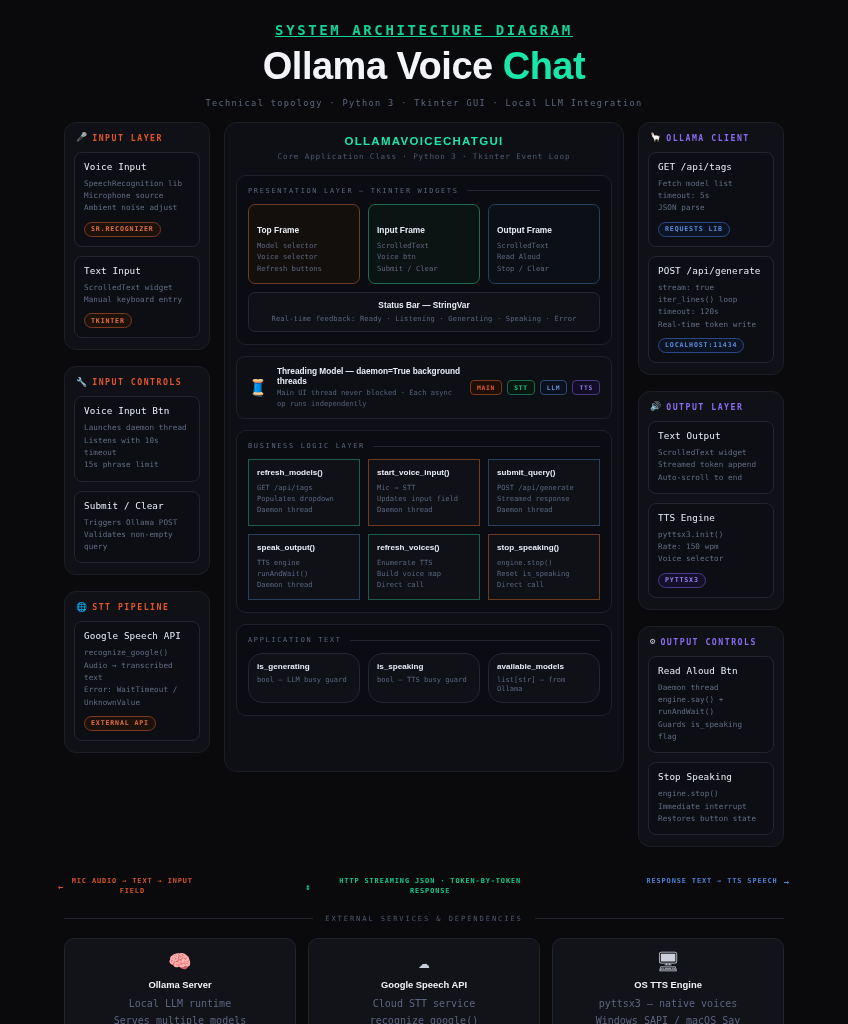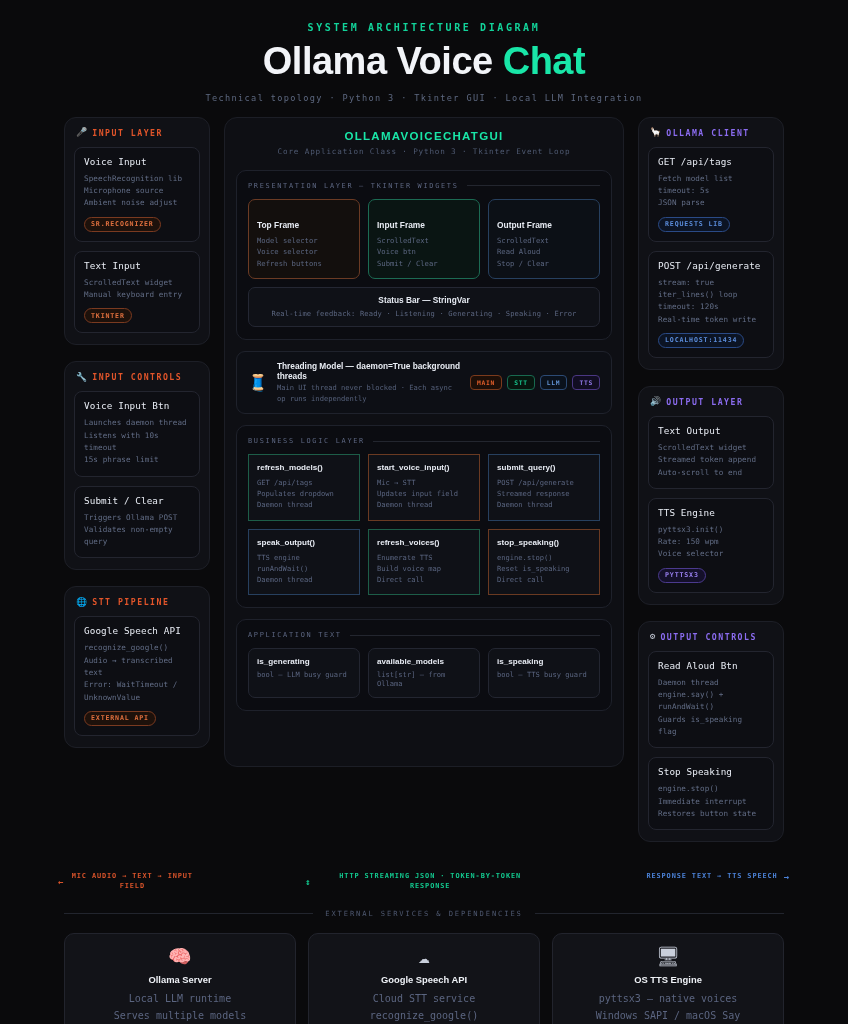--- a/index.html
+++ b/index.html
@@ -17,25 +17,26 @@
     position: relative;
     overflow-x: hidden;
   }
 
   
   .page-header {
     text-align: center;
     padding: 22px 0 14px;
   }
   .eyebrow {
-    font-size: 10px;
+    font-size: 14px;
     letter-spacing: 2.6px;
     color: #12d39a;
     font-weight: 700;
     font-family: "DejaVu Sans Mono", monospace;
+    text-decoration: underline;
   }
   .main-title {
     font-family: "Liberation Sans", sans-serif;
     font-size: 38px;
     font-weight: 700;
     letter-spacing: -0.5px;
     color: #f2f4f8;
     margin-top: 9px;
     line-height: 1.05;
   }
@@ -281,21 +282,21 @@
   }
 
   
   .state-grid {
     display: grid;
     grid-template-columns: repeat(3, 1fr);
     gap: 8px;
   }
   .scard {
     border: 1px solid #232631;
-    border-radius: 7px;
+    border-radius: 14px;
     background: #0f1117;
     padding: 8px 8px 9px;
   }
   .scard-title {
     font-family: "Liberation Sans", sans-serif;
     font-size: 8.1px;
     font-weight: 700;
     color: #e7ebf3;
     margin-bottom: 4px;
   }
@@ -514,26 +515,26 @@
         <div class="layer-label">
           <span>APPLICATION TEXT</span>
           <span class="rule"></span>
         </div>
         <div class="state-grid" id="state-grid">
             <div class="scard">
               <div class="scard-title">is_generating</div>
               <div class="scard-line">bool — LLM busy guard</div>
             </div>
             <div class="scard">
+              <div class="scard-title">is_speaking</div>
+              <div class="scard-line">bool — TTS busy guard</div>
+            </div>
+            <div class="scard">
               <div class="scard-title">available_models</div>
               <div class="scard-line">list[str] — from Ollama</div>
-            </div>
-            <div class="scard">
-              <div class="scard-title">is_speaking</div>
-              <div class="scard-line">bool — TTS busy guard</div>
             </div>
           </div>
       </div>
     </div>
   </div>
 
   <div class="col-side" id="right-column">
       <div class="group accent-violet">
         <div class="group-head">
           <span class="gicon">🦙</span>

